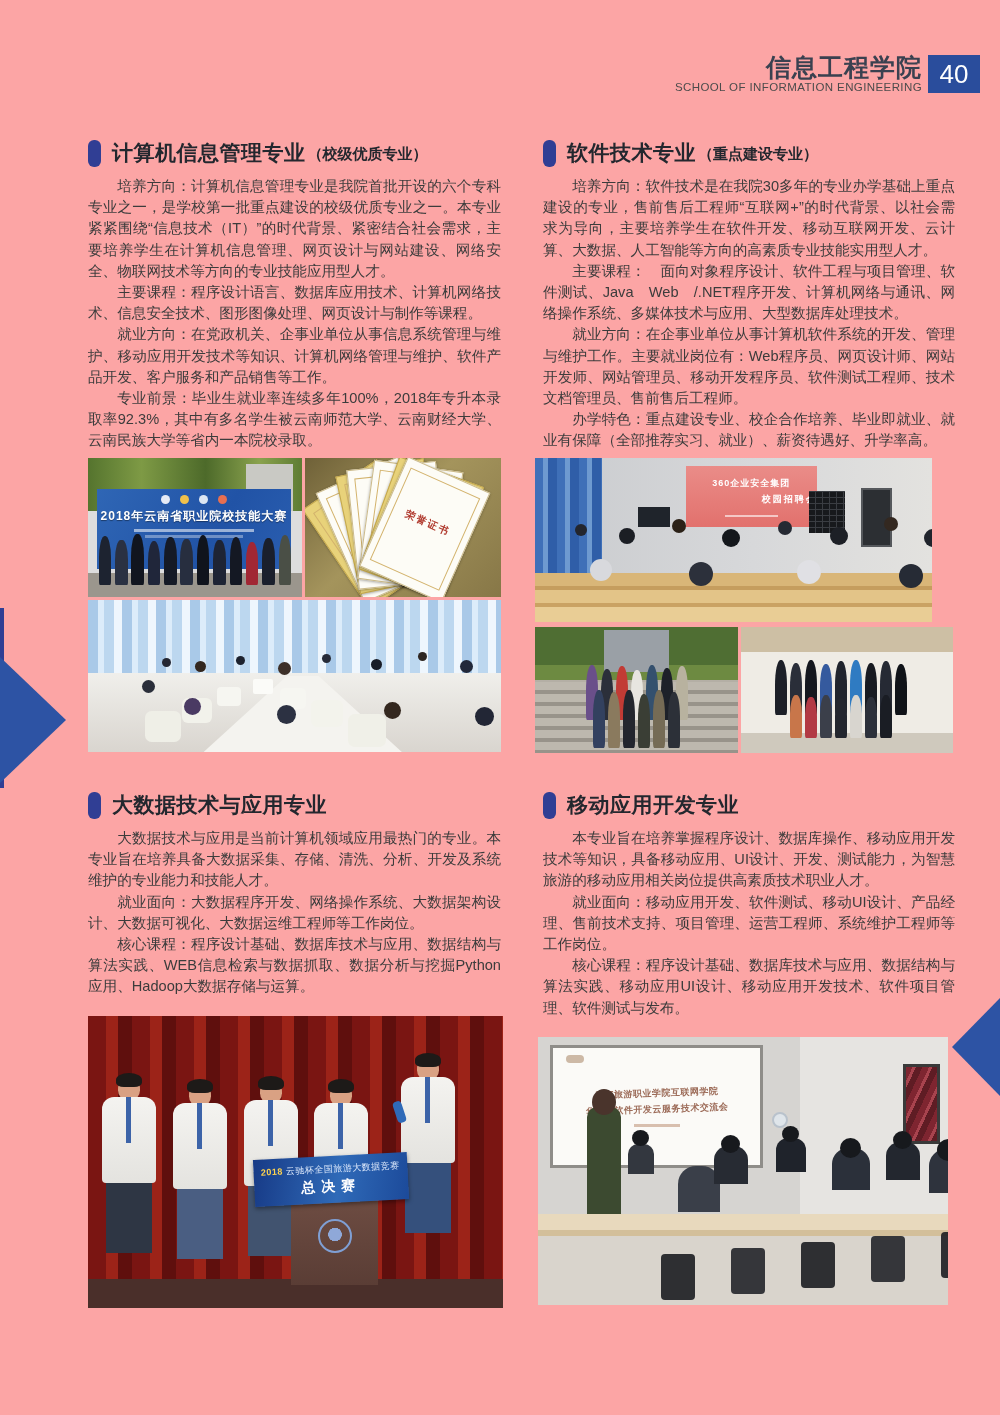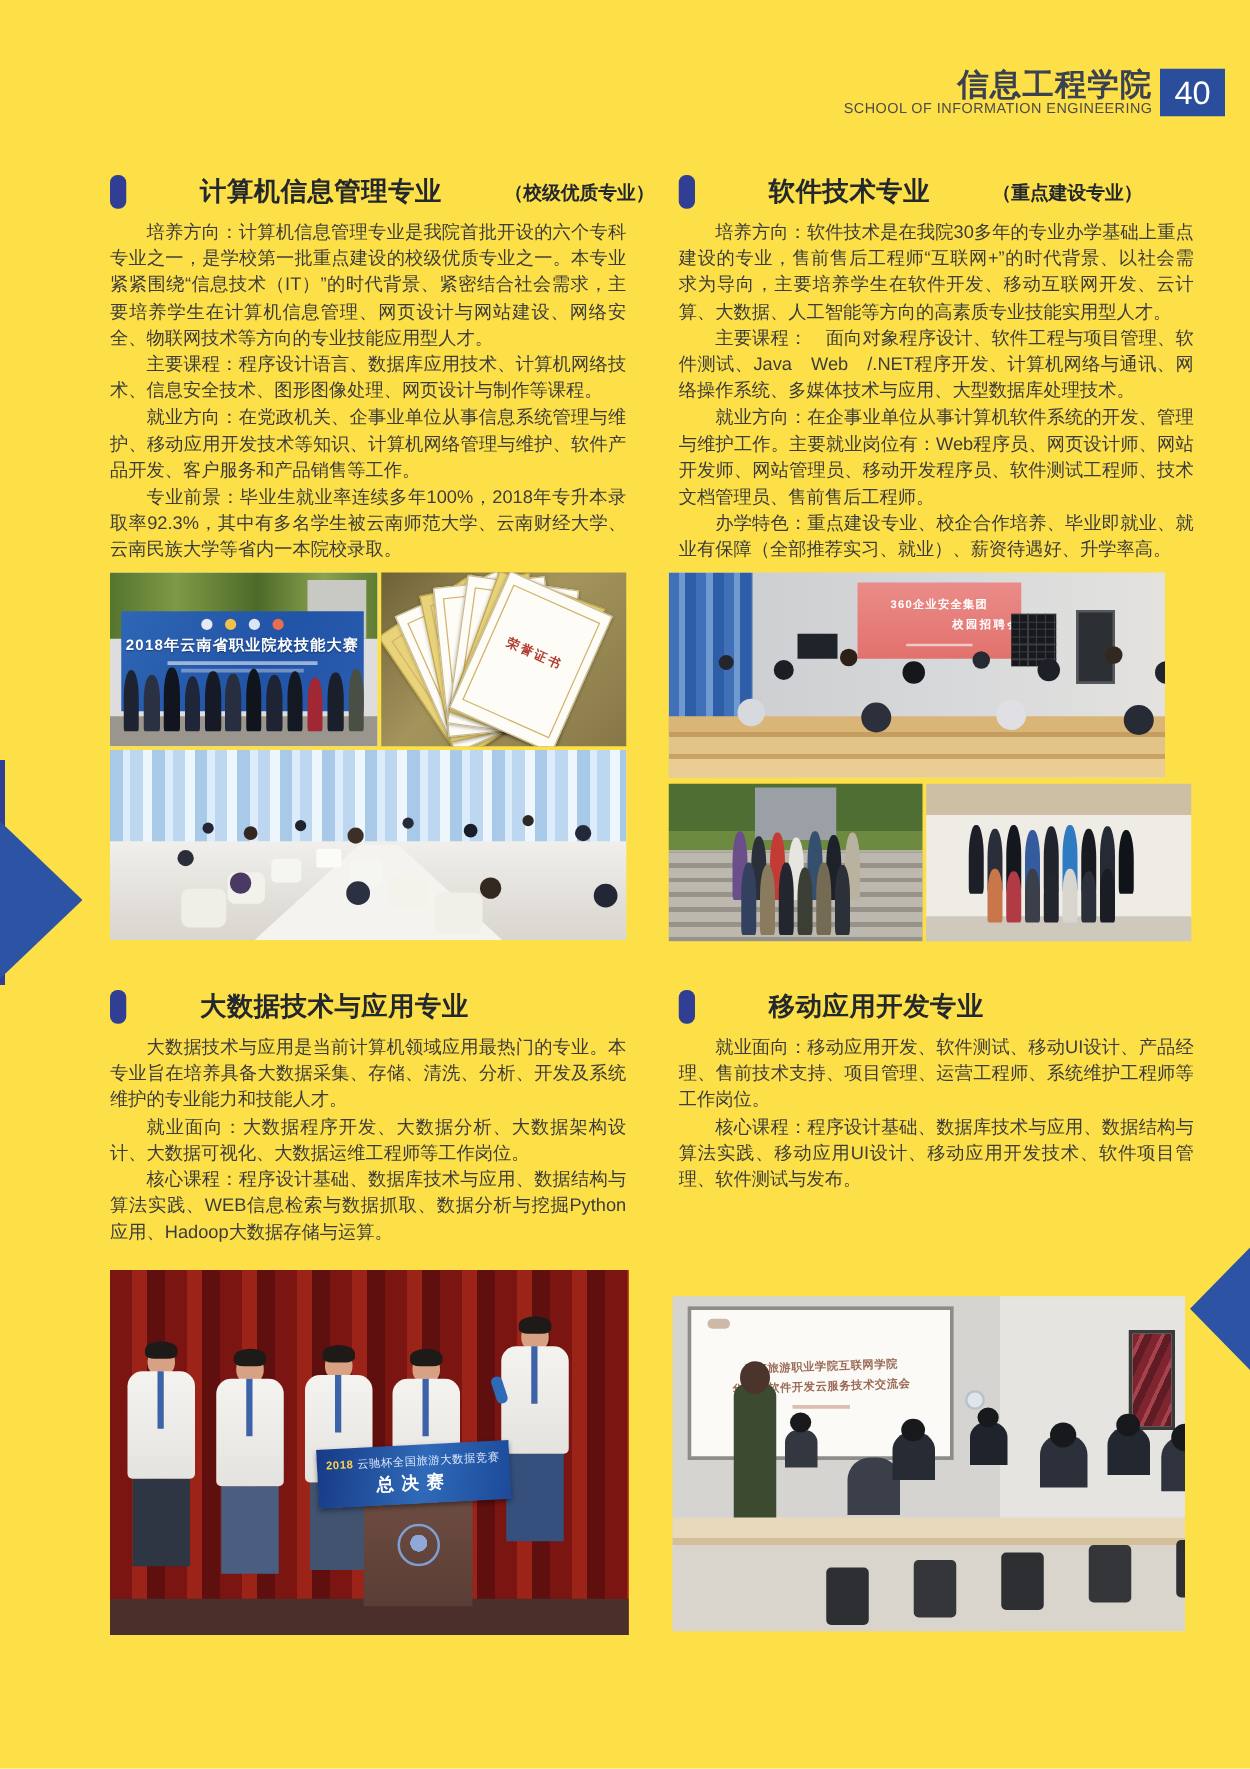--- a/index.html
+++ b/index.html
@@ -1,27 +1,27 @@
 <!DOCTYPE html>
 <html><head>
 <meta charset="utf-8">
 <style>
   * { margin:0; padding:0; box-sizing:border-box; }
   html,body { background:#ffffff; }
   body { font-family:"Liberation Sans", sans-serif; }
-  .page { position:relative; width:1000px; height:1415px; background:#fde047; overflow:hidden; margin:0 auto; }
+  .page { position:relative; width:1000px; height:1415px; background:#fca5a5; overflow:hidden; margin:0 auto; }
 
   
   .hdr-cn { position:absolute; top:51px; right:78px; font-size:25px; font-weight:700; letter-spacing:1px; color:#3a4150; }
   .hdr-en { position:absolute; top:81px; right:78px; font-size:11.5px; letter-spacing:.4px; color:#4b4b4b; }
   .hdr-pagebox { position:absolute; top:55px; right:20px; width:52px; height:38px; background:#2a4d9c; color:#fff;
                  display:flex; align-items:center; justify-content:center; font-size:26px; }
 
   
-  .sec-title { position:absolute; display:flex; align-items:center;gap:48px; }
+  .sec-title { position:absolute; display:flex; align-items:center; }
   .sec-marker { width:13px; height:27px; border-radius:6px; background:#303e94; flex:0 0 auto; }
   .sec-title-main { margin-left:11px; font-size:21px; font-weight:700; color:#23272e; letter-spacing:.5px; }
   .sec-title-sub { margin-left:2px; font-size:15px; font-weight:700; color:#23272e; padding-top:3px; }
 
   
   .body-col { position:absolute; }
   .body-col p { font-size:14.6px; line-height:21.2px; color:#3c3c3c; text-align:justify; text-indent:2em; }
 
   
   .photo { position:absolute; overflow:hidden; background:#ddd; }
@@ -301,25 +301,26 @@
     <span class="sec-title-main">大数据技术与应用专业</span>
   </div>
 
   <div class="sec-title" style="left:543px; top:791px;align-items:center;">
     <span class="sec-marker"></span>
     <span class="sec-title-main">移动应用开发专业</span>
   </div>
 
   <div class="body-col" style="left:88px; top:828px; width:413px;">
     <p>大数据技术与应用是当前计算机领域应用最热门的专业。本专业旨在培养具备大数据采集、存储、清洗、分析、开发及系统维护的专业能力和技能人才。</p>
-    <p>就业面向：大数据程序开发、大数据分析、大数据架构设计、大数据可视化、大数据运维工程师等工作岗位。</p>
+    <p>就业面向：大数据程序开发、网络操作系统、大数据架构设计、大数据可视化、大数据运维工程师等工作岗位。</p>
     <p>核心课程：程序设计基础、数据库技术与应用、数据结构与算法实践、WEB信息检索与数据抓取、数据分析与挖掘Python应用、Hadoop大数据存储与运算。</p>
   </div>
 
   <div class="body-col" style="left:543px; top:828px; width:412px;">
+    <p>本专业旨在培养掌握程序设计、数据库操作、移动应用开发技术等知识，具备移动应用、UI设计、开发、测试能力，为智慧旅游的移动应用相关岗位提供高素质技术职业人才。</p>
     <p>就业面向：移动应用开发、软件测试、移动UI设计、产品经理、售前技术支持、项目管理、运营工程师、系统维护工程师等工作岗位。</p>
     <p>核心课程：程序设计基础、数据库技术与应用、数据结构与算法实践、移动应用UI设计、移动应用开发技术、软件项目管理、软件测试与发布。</p>
   </div>
 
   <div class="photo photo-g" style="left:88px; top:1016px; width:415px; height:292px;">
     <div class="pg-floor"></div>
 
     <div class="pg-person" style="left:3%; top:21%;">
       <div class="pg-head"></div>
       <div class="pg-body"></div>

